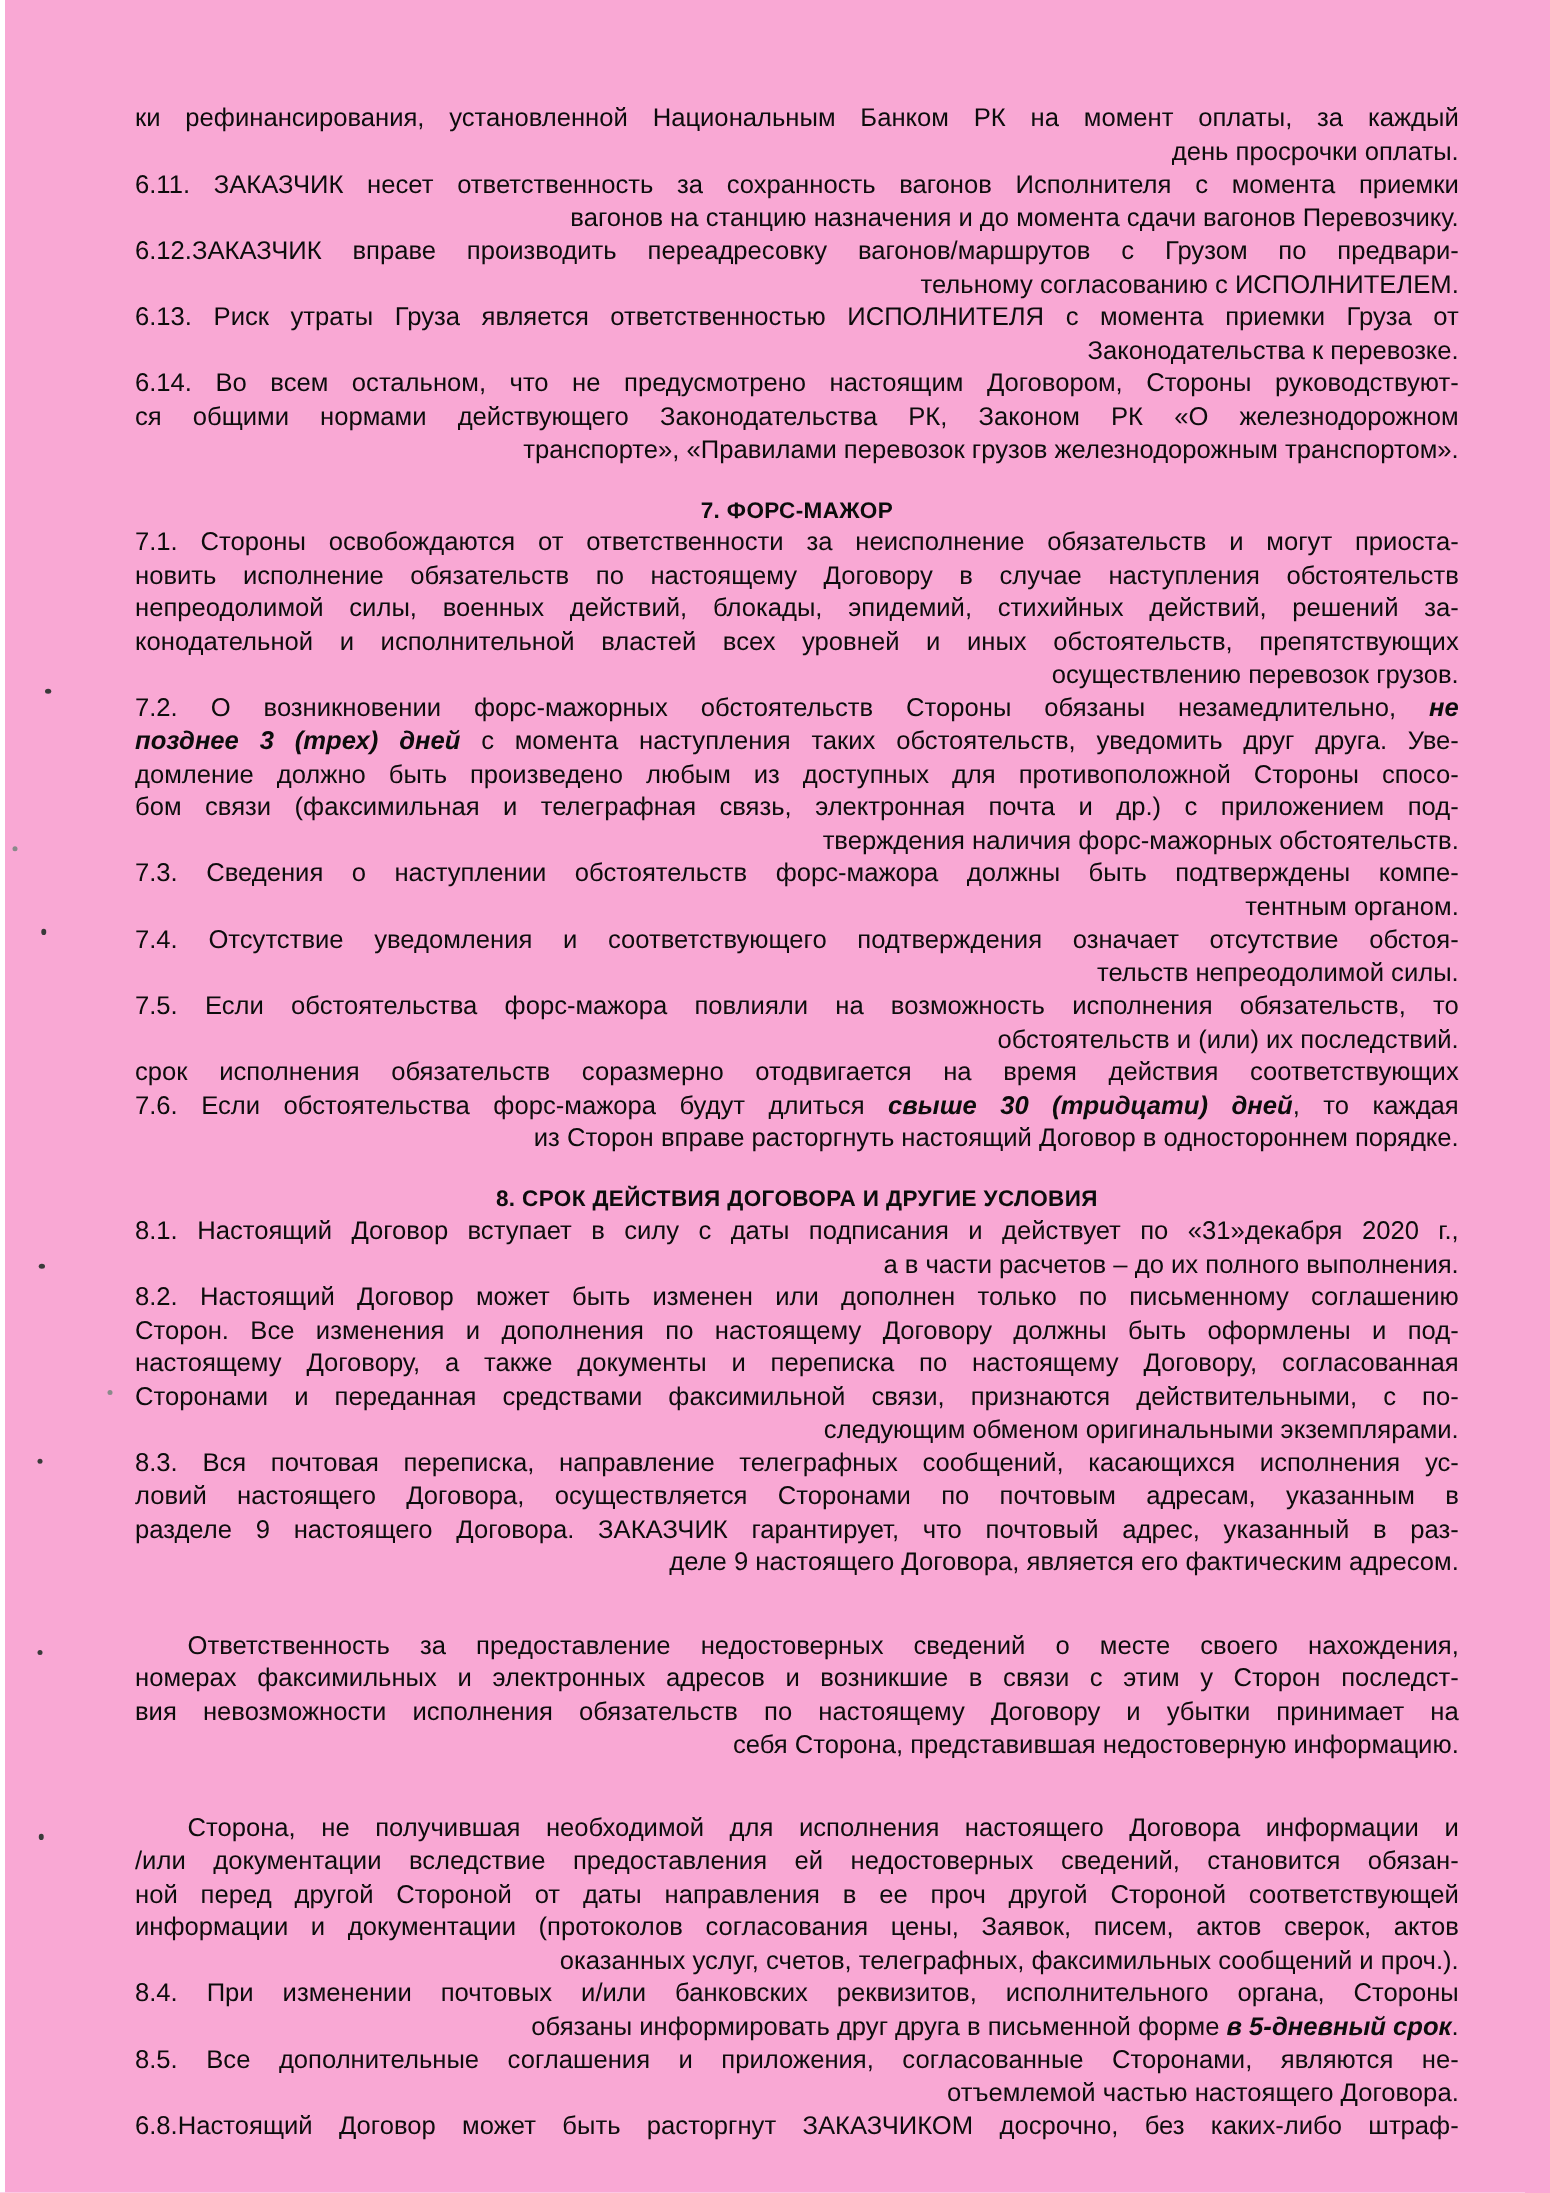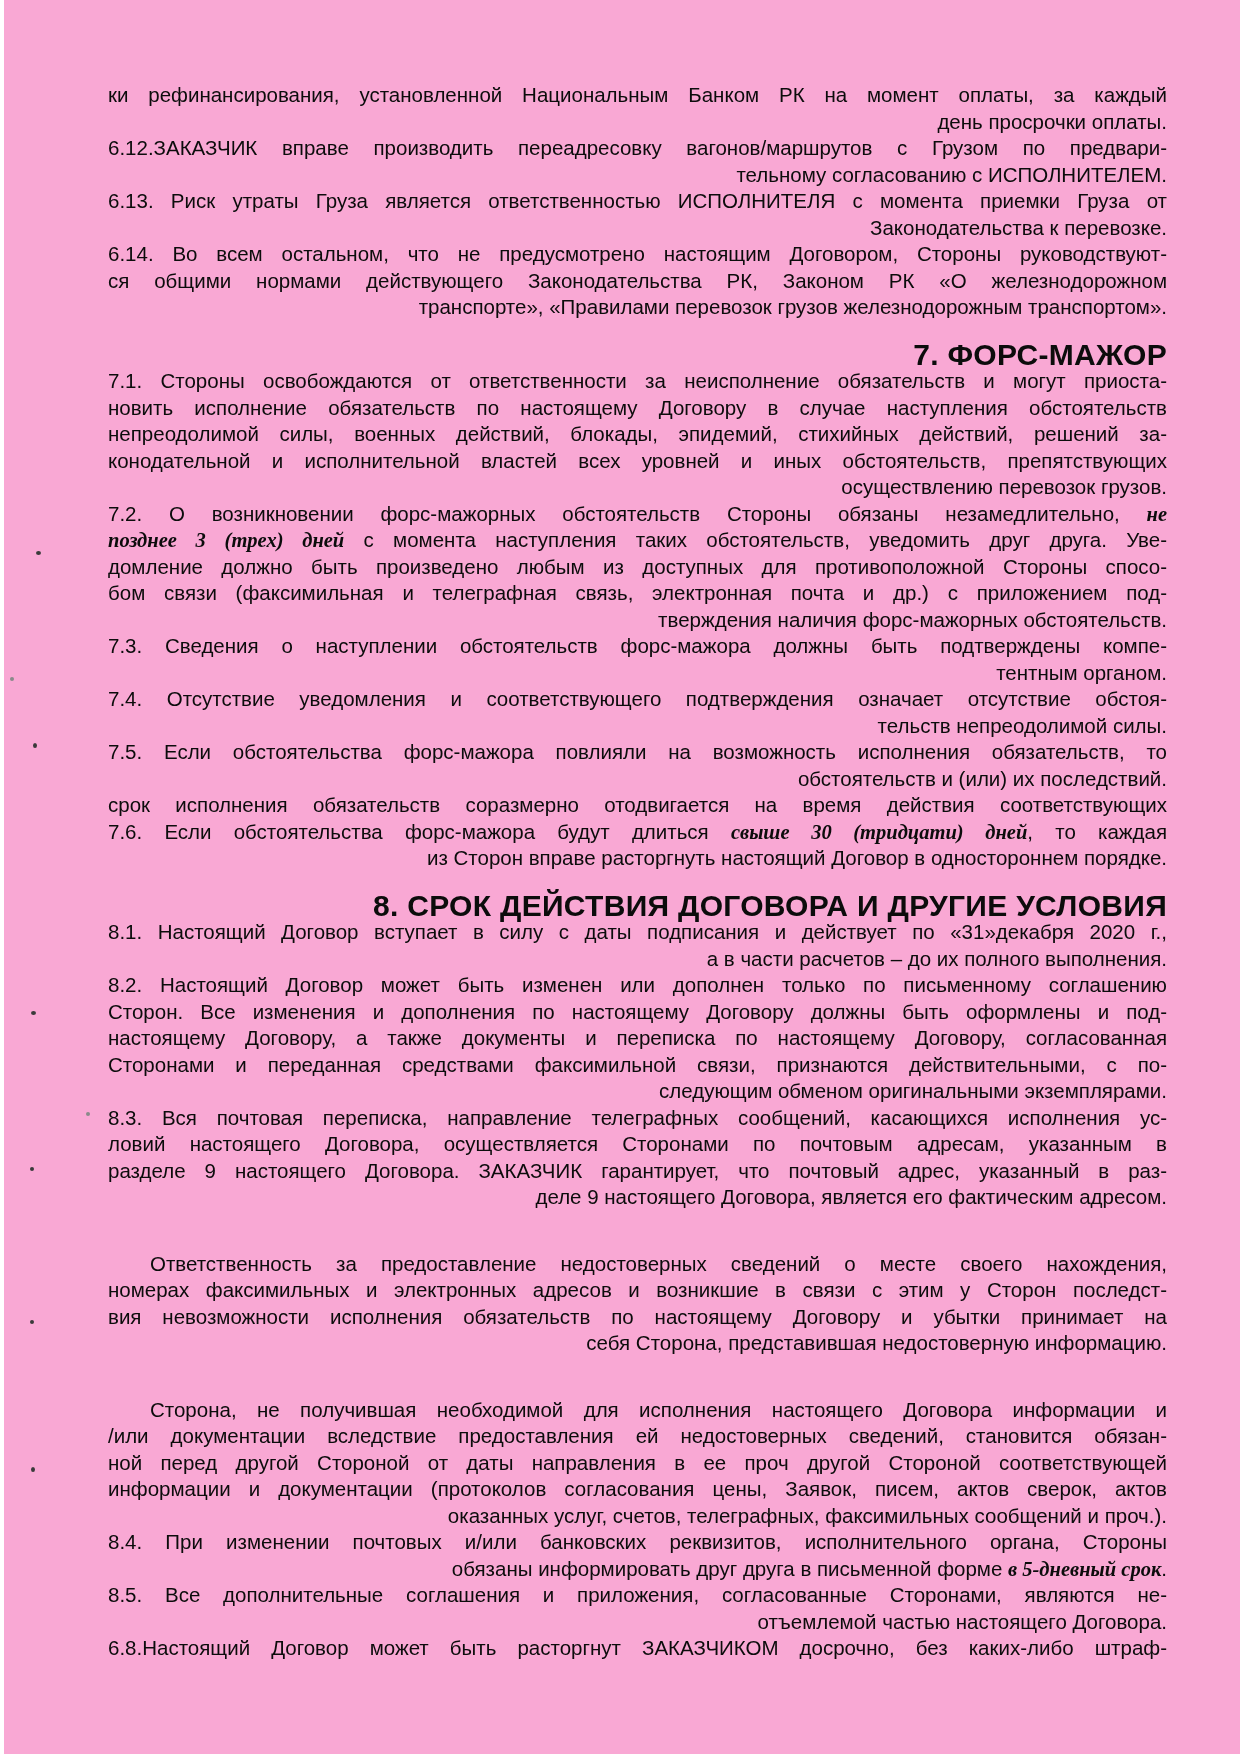--- a/index.html
+++ b/index.html
@@ -39,46 +39,49 @@
   }
   .line.just {
     text-align: justify;
     text-align-last: justify;
   }
   .line.indent {
     text-indent: 42px;
     margin-top: 40px;
   }
   .heading {
-    text-align: right;
+    text-align: center;
     font-weight: bold;
-    font-size: 30px;
+    font-size: 18px;
     margin-top: 21px;
     letter-spacing: 0.3px;
   }
   .bi {
     font-weight: bold;
     font-style: italic;
-    font-family: Liberation Serif, serif;
   }
   .speck {
     position: absolute;
     background: #3a3a3a;
     border-radius: 50%;
   }
   .speck.light { background: #8a8a8a; }
 </style>
 </head>
 <body>
 
 <div class="sheet">
   <div class="doc" style="color: rgb(12, 12, 12);">
       <div class="para">
         <div class="line just">ки рефинансирования, установленной Национальным Банком РК на момент оплаты, за каждый</div>
         <div class="line">день просрочки оплаты.</div>
+      </div>
+      <div class="para">
+        <div class="line just">6.11. ЗАКАЗЧИК несет ответственность за сохранность вагонов Исполнителя с момента приемки</div>
+        <div class="line">вагонов на станцию назначения и до момента сдачи вагонов Перевозчику.</div>
       </div>
       <div class="para">
         <div class="line just">6.12.ЗАКАЗЧИК вправе производить переадресовку вагонов/маршрутов с Грузом по предвари-</div>
         <div class="line">тельному согласованию с ИСПОЛНИТЕЛЕМ.</div>
       </div>
       <div class="para">
         <div class="line just">6.13. Риск утраты Груза является ответственностью ИСПОЛНИТЕЛЯ с момента приемки Груза от</div>
         <div class="line">Законодательства к перевозке.</div>
       </div>
       <div class="para">

